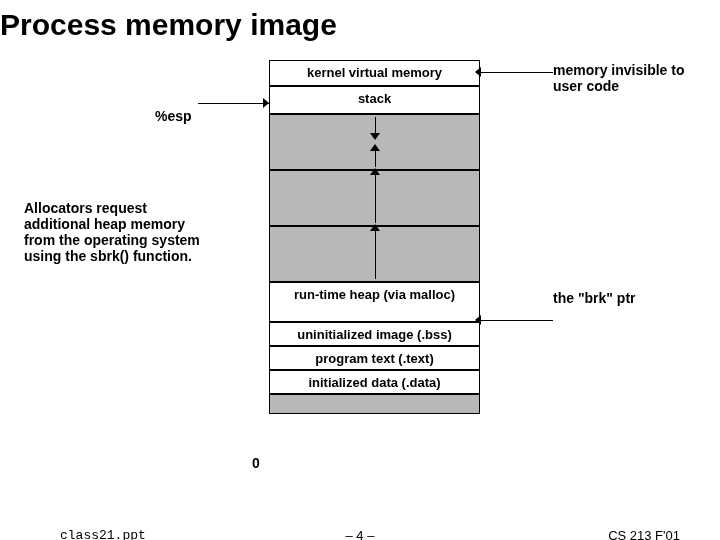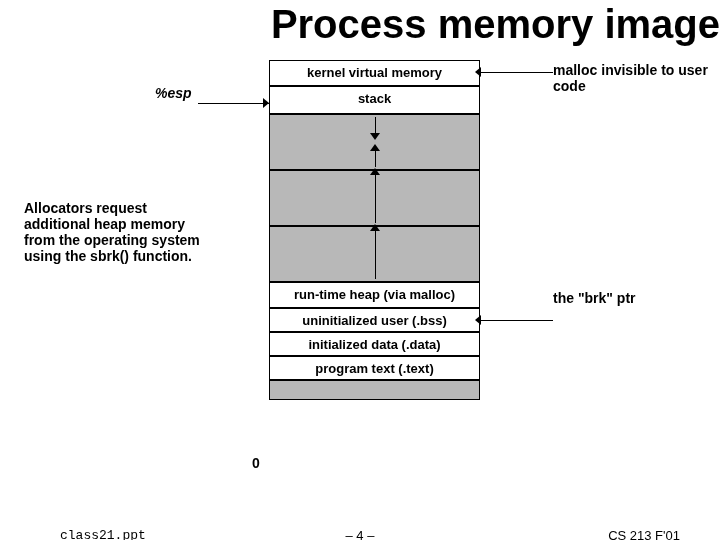--- a/index.html
+++ b/index.html
@@ -1,16 +1,16 @@
 <!DOCTYPE html>
 <html><head>
 <meta charset="utf-8">
 <style>
   html,body{margin:0;padding:0;width:720px;height:540px;background:#fff;font-family:Arial,Helvetica,sans-serif;color:#000;}
-  .title{position:absolute;left:0;right:0;top:2px;text-align:right;font-size:40px;font-weight:bold;}
+  .title{position:absolute;left:0;right:0;top:8px;text-align:left;font-size:30px;font-weight:bold;}
   .stage{position:absolute;left:0;top:0;width:720px;height:540px;}
   .diagram{position:absolute;left:269px;top:60px;width:211px;}
   .cell{border:1px solid #000;text-align:center;font-size:13px;font-weight:bold;padding:4px 2px;box-sizing:border-box;}
   .gray{background:#b8b8b8;}
   .label-right{position:absolute;font-size:14px;font-weight:bold;}
   .label-left{position:absolute;font-size:14px;font-weight:bold;}
   .arrow-line{position:absolute;left:50%;width:0;border-left:1.5px solid #000;}
   .arrow-head{position:absolute;left:50%;width:0;height:0;border-left:5px solid transparent;border-right:5px solid transparent;margin-left:-5px;}
   .ptr-line{position:absolute;height:0;border-top:1.5px solid #000;}
   .ptr-head{position:absolute;width:0;height:0;border-top:5px solid transparent;border-bottom:5px solid transparent;}
@@ -18,26 +18,26 @@
   .footer .l{position:absolute;left:60px;font-family:"Courier New",monospace;}
   .footer .c{position:absolute;left:0;right:0;text-align:center;}
   .footer .r{position:absolute;right:40px;}
 </style>
 </head>
 <body>
 
 <div class="stage">
   <div class="title">Process memory image</div>
 
-  <div class="label-right" style="left:553px;top:62px;width:160px;">malloc invisible to user code</div>
+  <div class="label-right" style="left:553px;top:62px;width:160px;">memory invisible to user code</div>
 
   <div class="ptr-line" style="left:480px;top:72px;width:73px;"></div>
   <div class="ptr-head" style="left:475px;top:67px;border-right:6px solid #000;"></div>
 
-  <div class="label-left" style="left:155px;top:85px;font-style:italic;">%esp</div>
+  <div class="label-left" style="left:155px;top:108px;">%esp</div>
   <div class="ptr-line" style="left:198px;top:103px;width:71px;"></div>
   <div class="ptr-head" style="left:263px;top:98px;border-left:6px solid #000;"></div>
 
   <div class="label-left" style="left:24px;top:200px;width:180px;">Allocators request additional heap memory from the operating system using the sbrk() function.</div>
 
   <div class="label-right" style="left:553px;top:290px;">the "brk" ptr</div>
   <div class="ptr-line" style="left:480px;top:320px;width:73px;"></div>
   <div class="ptr-head" style="left:475px;top:315px;border-right:6px solid #000;"></div>
 
   <div class="label-left" style="left:252px;top:455px;">0</div>
@@ -52,24 +52,24 @@
       <div class="arrow-head" style="bottom:18px;border-bottom:7px solid #000;"></div>
     </div>
     <div class="cell gray" style="height:56px;position:relative;">
       <div class="arrow-line" style="bottom:2px;height:48px;"></div>
       <div class="arrow-head" style="bottom:50px;border-bottom:7px solid #000;"></div>
     </div>
     <div class="cell gray" style="height:56px;position:relative;">
       <div class="arrow-line" style="bottom:2px;height:48px;"></div>
       <div class="arrow-head" style="bottom:50px;border-bottom:7px solid #000;"></div>
     </div>
-    <div class="cell" style="height:26px">run-time heap (via malloc)</div>
-    <div class="cell" style="height:24px">uninitialized user (.bss)</div>
+    <div class="cell" style="height:40px">run-time heap (via malloc)</div>
+    <div class="cell" style="height:24px">uninitialized image (.bss)</div>
+    <div class="cell" style="height:24px">program text (.text)</div>
     <div class="cell" style="height:24px">initialized data (.data)</div>
-    <div class="cell" style="height:24px">program text (.text)</div>
     <div class="cell gray" style="height:20px"></div>
   </div>
 
   <div class="footer">
     <span class="l">class21.ppt</span>
     <span class="c">– 4 –</span>
     <span class="r">CS 213 F'01</span>
   </div>
 </div>
 

